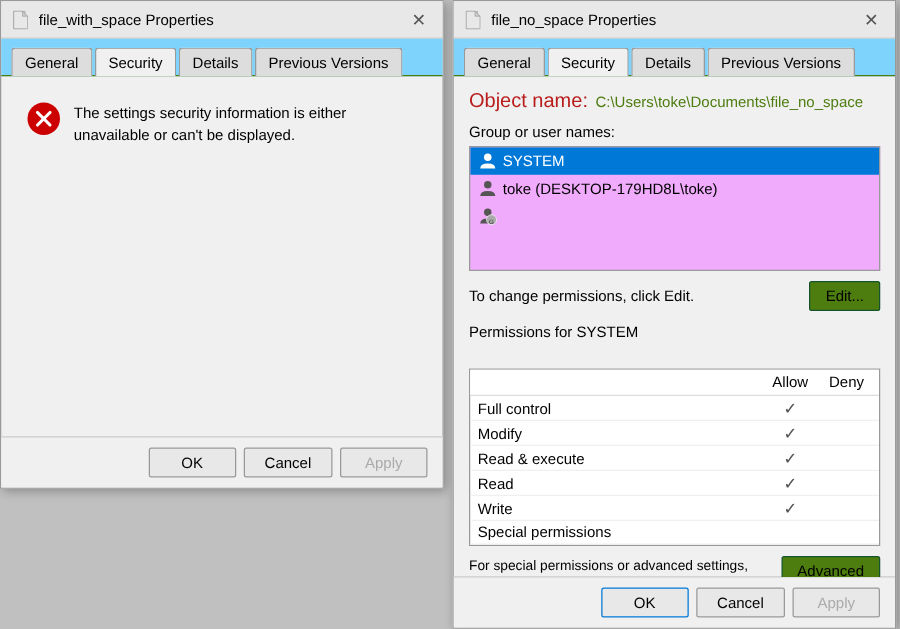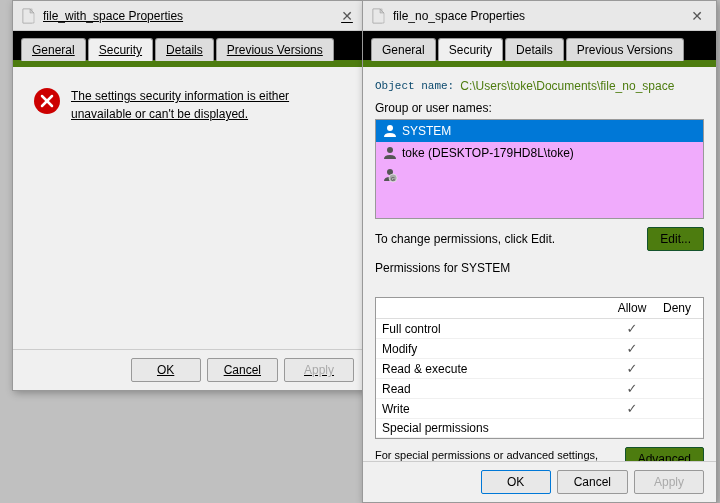--- a/index.html
+++ b/index.html
@@ -20,23 +20,22 @@
       border: 1px solid #999;
       box-shadow: 2px 2px 8px rgba(0,0,0,0.3);
       display: flex;
       flex-direction: column;
     }
 
     .dialog-left {
       width: 355px;
       height: 391px;
       position: absolute;
-      left: 12px;
+      left: 0;
       top: 0;
-      text-decoration: underline;
     }
 
     .dialog-right {
       width: 355px;
       height: 503px;
       position: absolute;
       left: 362px;
       top: 0;
     }
 
@@ -78,22 +77,22 @@
       align-items: center;
       justify-content: center;
       font-size: 14px;
       color: #555;
       border-radius: 2px;
     }
 
     
     .tabs {
       display: flex;
-      background: #000000;
-      border-bottom: 7px solid #4d7c0f;
+      background: #7dd3fc;
+      border-bottom: 1px solid #4d7c0f;
       padding: 6px 0 0 8px;
       flex-shrink: 0;
     }
 
     .tab {
       padding: 4px 10px;
       border: 1px solid transparent;
       border-bottom: none;
       cursor: pointer;
       font-size: 12px;
@@ -141,24 +140,23 @@
 
     
     .field-row {
       display: flex;
       align-items: center;
       margin-bottom: 8px;
       gap: 6px;
     }
 
     .field-label {
-      font-size: 11px;
-      color: #0c4a6e;
+      font-size: 16px;
+      color: #b91c1c;
       white-space: nowrap;
-      font-family: Liberation Mono, monospace;
     }
 
     .field-value {
       font-size: 12px;
       color: #4d7c0f;
     }
 
     .section-label {
       font-size: 12px;
       margin-bottom: 4px;

